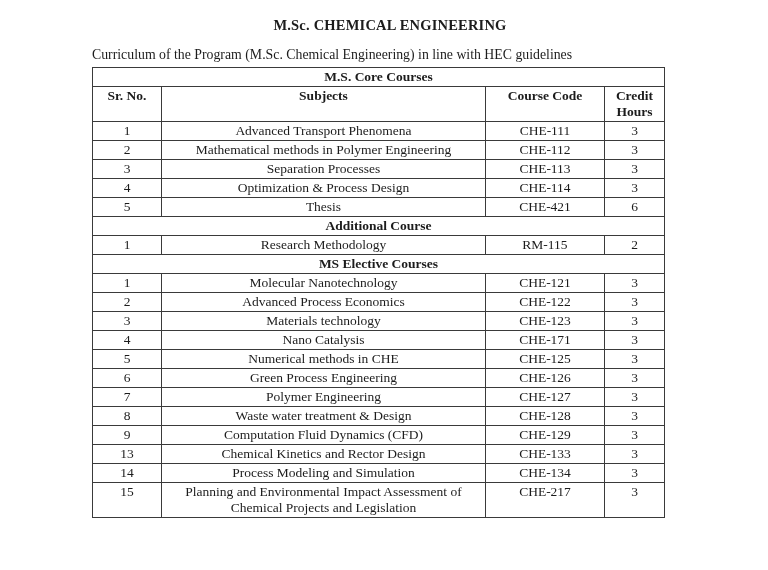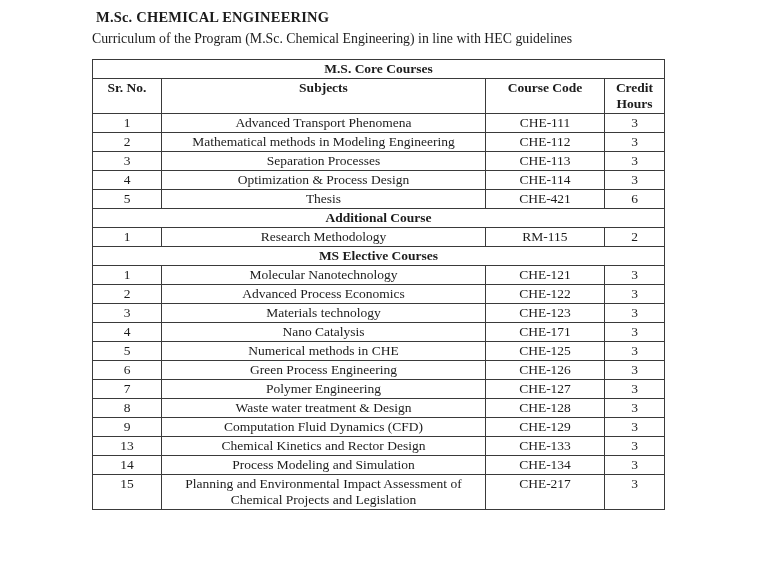--- a/index.html
+++ b/index.html
@@ -12,40 +12,40 @@
     width: 768px;
     height: 570px;
     background: #ffffff;
     font-family: "Liberation Serif", serif;
     color: #1c1c1c;
     overflow: hidden;
     box-sizing: border-box;
     padding: 5px 0 0 92px;
   }
   .title {
-    margin: 4px;
+    margin: 12px;
     width: 572px;
-    text-align: left;
+    text-align: center;
     font-size: 14.5px;
     font-weight: bold;
     line-height: 17px;
     letter-spacing: 0.2px;
   }
   .subtitle {
     margin: 4px 0 0 0;
     width: 620px;
     text-align: left;
     font-size: 13.8px;
     line-height: 17px;
   }
   table.curriculum {
     border-collapse: collapse;
     table-layout: fixed;
     width: 572px;
-    margin-top: 12px;
+    margin-top: 4px;
     background: #ffffff;
   }
   table.curriculum td {
     border: 1px solid #3a3a3a;
     font-size: 13.5px;
     line-height: 16px;
     padding: 1px 3px;
     text-align: center;
     vertical-align: top;
     overflow: hidden;
@@ -93,21 +93,21 @@
           <td class="col-header">Credit Hours</td>
         </tr>
         <tr>
           <td class="cell-sr">1</td>
           <td class="cell-subject">Advanced Transport Phenomena</td>
           <td class="cell-code">CHE-111</td>
           <td class="cell-credits">3</td>
         </tr>
         <tr>
           <td class="cell-sr">2</td>
-          <td class="cell-subject">Mathematical methods in Modeling Engineering</td>
+          <td class="cell-subject">Mathematical methods in Polymer Engineering</td>
           <td class="cell-code">CHE-112</td>
           <td class="cell-credits">3</td>
         </tr>
         <tr>
           <td class="cell-sr">3</td>
           <td class="cell-subject">Separation Processes</td>
           <td class="cell-code">CHE-113</td>
           <td class="cell-credits">3</td>
         </tr>
         <tr>

